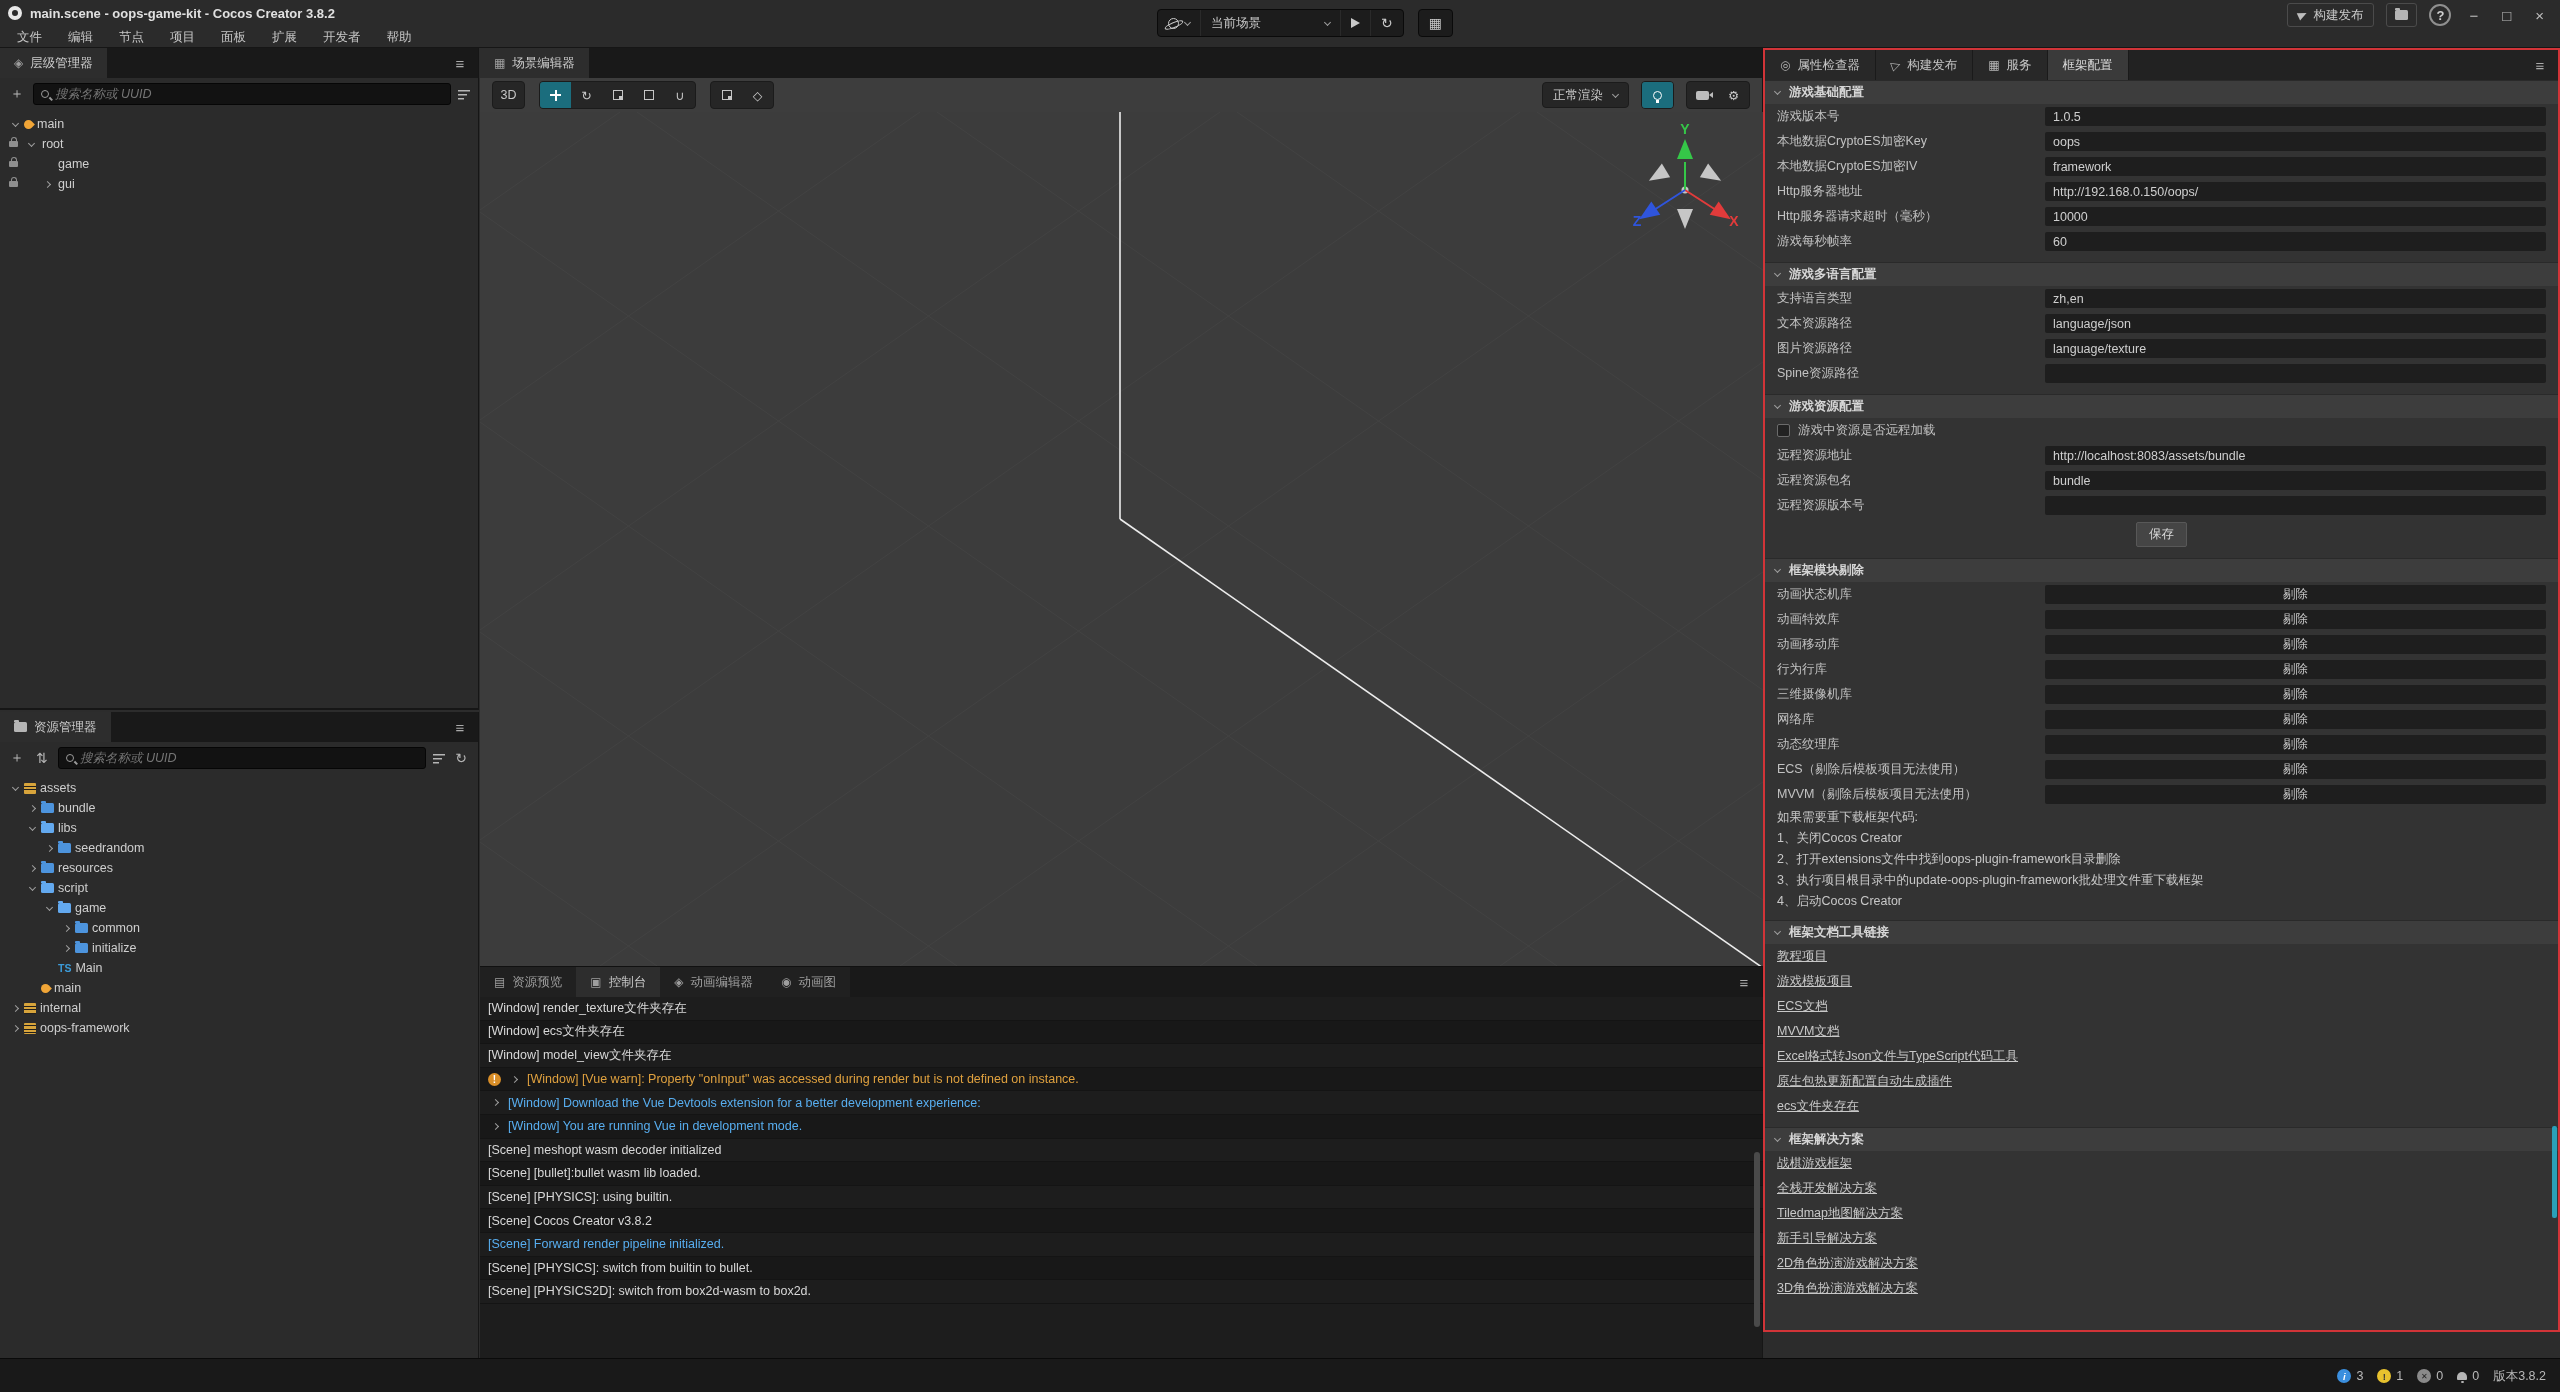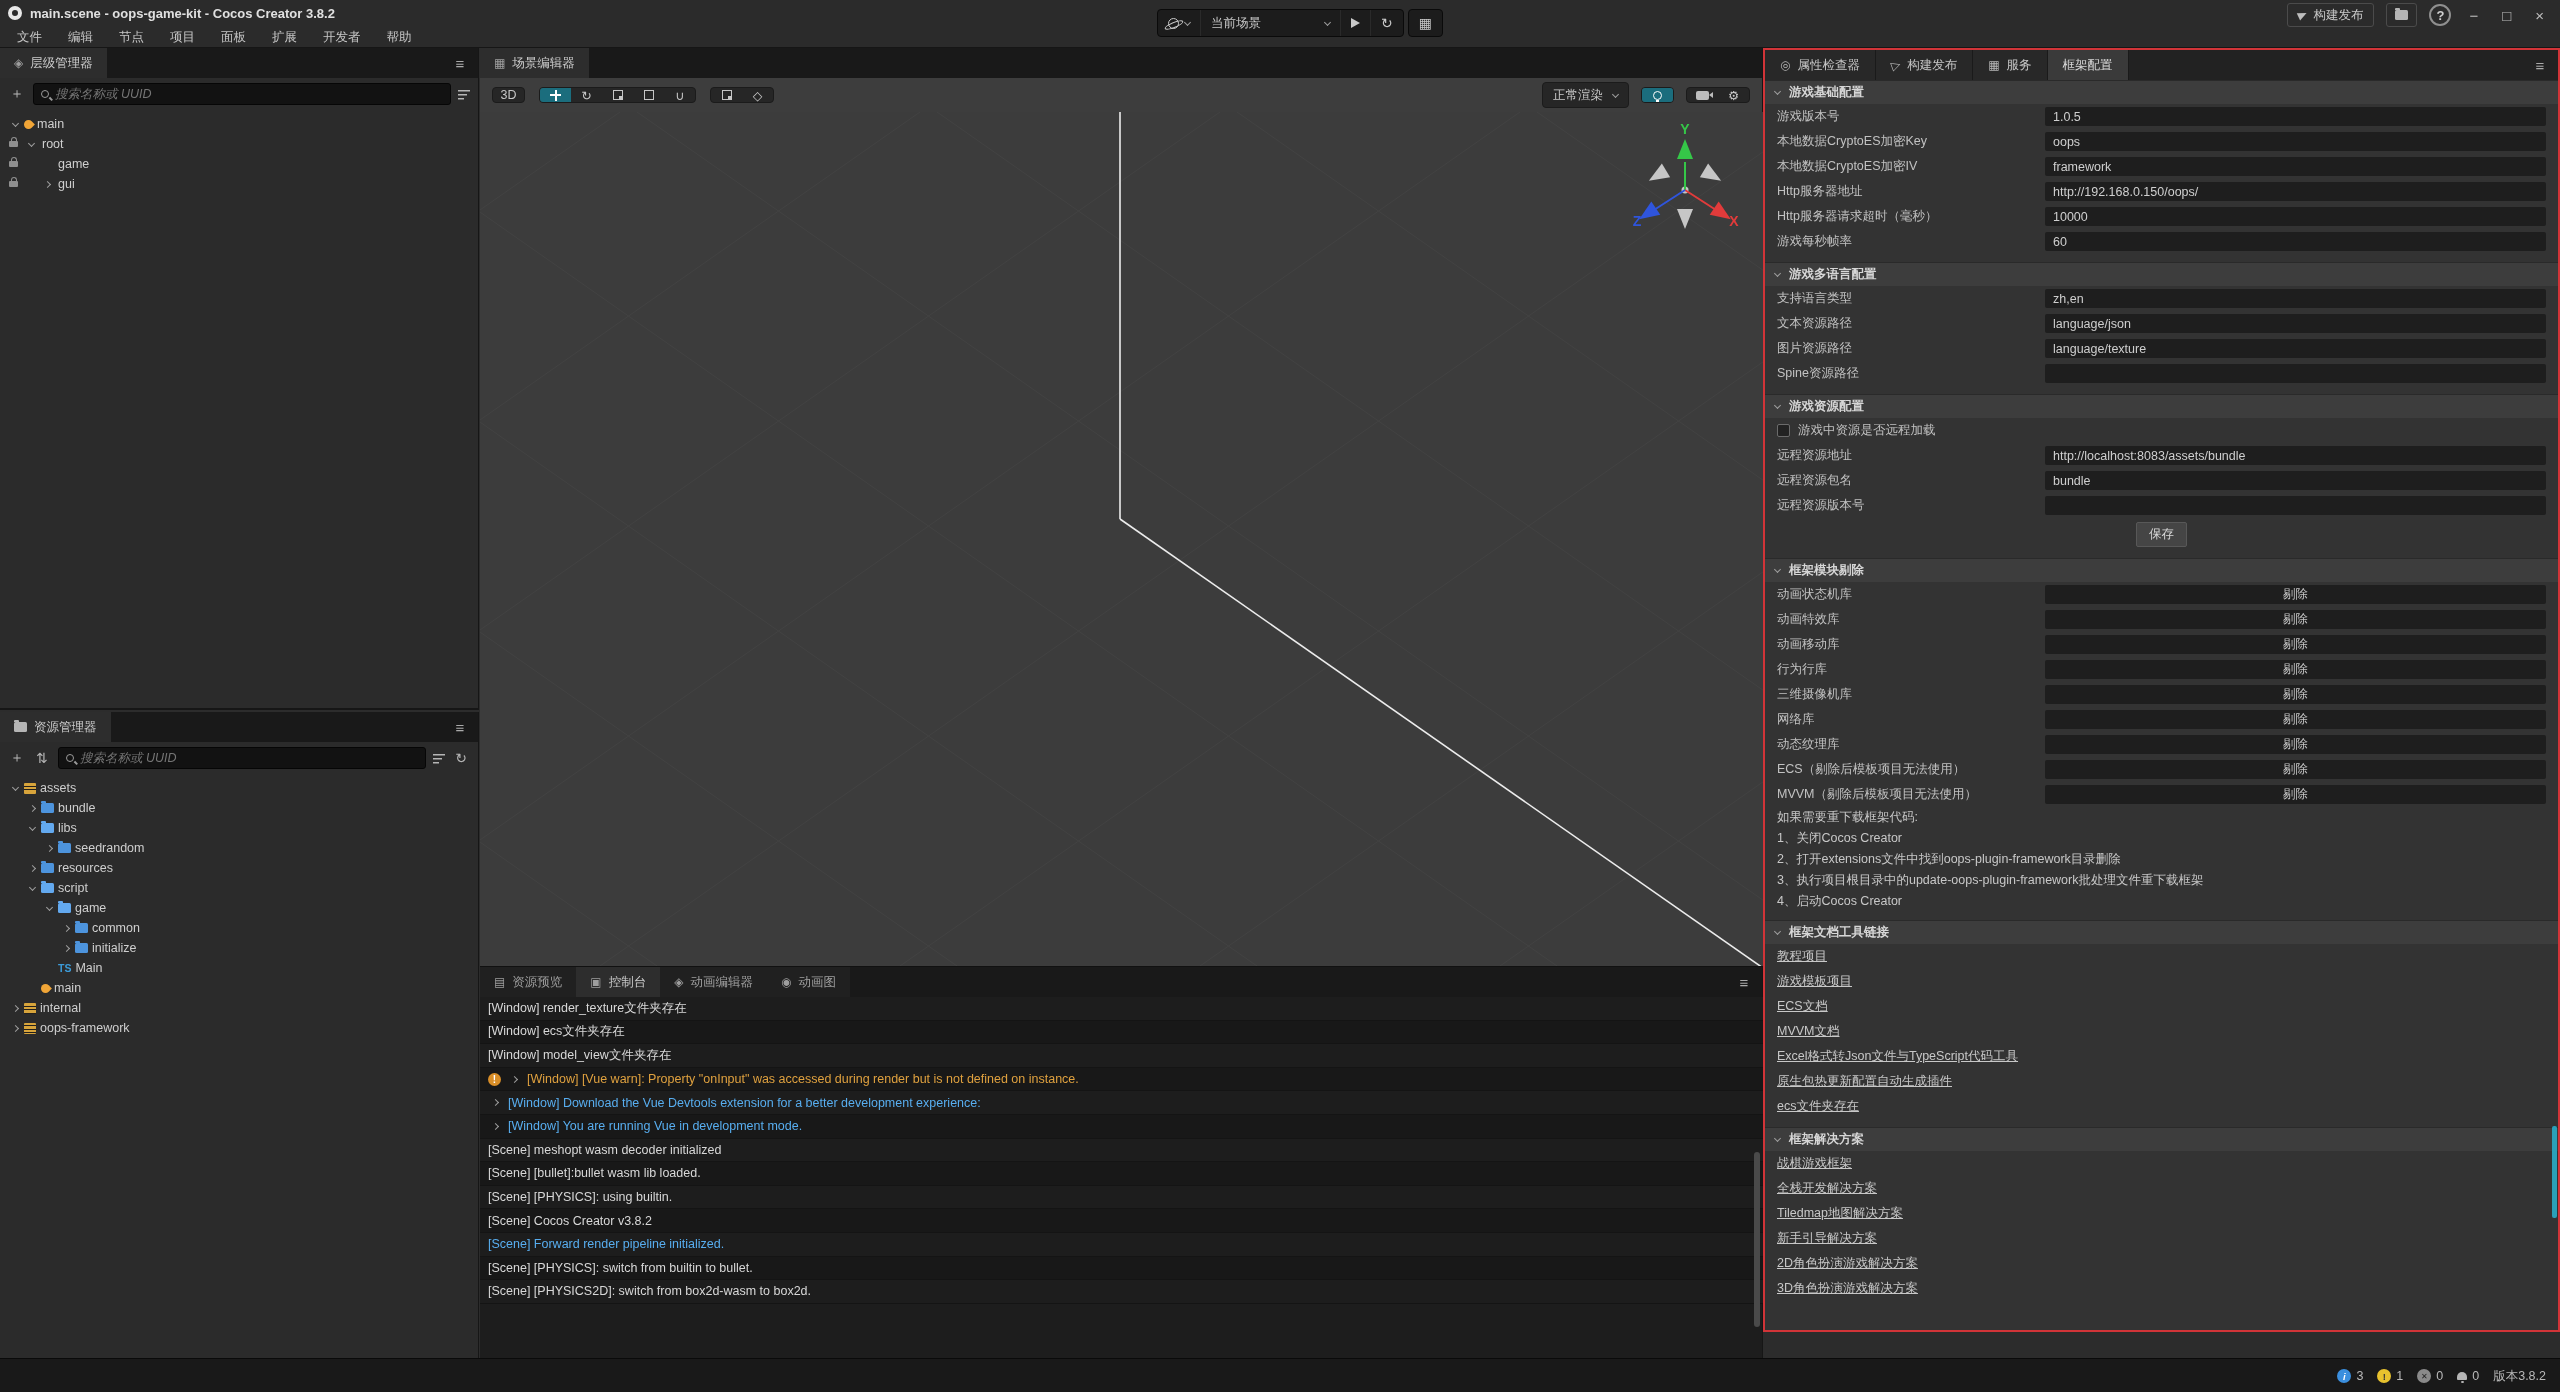--- a/index.html
+++ b/index.html
@@ -8,21 +8,21 @@
   #app { position:relative; width:2560px; height:1392px; }
 
   
   #topbar { position:absolute; left:0; top:0; width:2560px; height:48px; background:#2b2b2b; border-bottom:1px solid #161616; }
   #titlerow { position:absolute; left:0; top:0; width:100%; height:26px; display:flex; align-items:center; padding-left:8px; gap:8px; }
   .ilogo { width:14px; height:14px; border:4px solid #e8e8e8; border-radius:50%; }
   #wintitle { color:#e0e0e0; font-size:13px; font-weight:bold; }
   #menurow { position:absolute; left:0; top:26px; height:22px; display:flex; align-items:center; padding-left:4px; }
   .menuitem { padding:0 13px; color:#c6c6c6; font-size:12.5px; line-height:22px; }
 
-  #top-toolbar { position:absolute; left:1157px; top:9px; height:28px; display:flex; gap:4px; align-items:center; }
+  #top-toolbar { position:absolute; left:1157px; top:9px; height:28px; display:flex; gap:14px; align-items:center; }
   .tb-group { display:flex; align-items:center; height:28px; background:#1c1c1c; border:1px solid #0a0a0a; border-radius:4px; overflow:hidden; }
   .tb-seg { height:28px; display:flex; align-items:center; justify-content:center; gap:6px; padding:0 10px; border-right:1px solid #2a2a2a; color:#c9c9c9; font-size:12.5px; }
   .tb-seg:last-child { border-right:none; }
   .iplanet { width:11px; height:11px; border:1.5px solid #c9c9c9; border-radius:50%; position:relative; }
   .iplanet::after { content:""; position:absolute; left:-5px; top:3px; width:18px; height:4px; border:1px solid #c9c9c9; border-radius:50%; transform:rotate(-22deg); }
   .iplay { width:0; height:0; border-left:9px solid #c9c9c9; border-top:5.5px solid transparent; border-bottom:5.5px solid transparent; }
   .glyph { color:#c9c9c9; font-size:14px; line-height:1; }
 
   #top-right { position:absolute; right:10px; top:2px; height:26px; display:flex; align-items:center; gap:12px; }
   .buildbtn { display:flex; align-items:center; gap:6px; border:1px solid #4b4b4b; border-radius:3px; height:24px; padding:0 10px; color:#c9c9c9; font-size:12.5px; }
@@ -66,21 +66,21 @@
   .ilock::before { content:""; position:absolute; left:1.5px; top:-4px; width:4px; height:4px; border:1.5px solid #8f8f8f; border-bottom:none; border-radius:3px 3px 0 0; }
   .nicon { margin-left:2px; flex:none; }
   .iflame { width:9px; height:9px; background:#f0a537; border-radius:50% 0 50% 50%; transform:rotate(45deg); }
   .idb { width:12px; height:11px; border-radius:1px; background:repeating-linear-gradient(#d7a43b 0 2.5px,#23201c 2.5px 3.5px); }
   .its { color:#3c9bd8; font-weight:bold; font-size:10.5px; }
 
   
   #scenepanel { left:480px; top:48px; width:1283px; height:918px; background:#3d3d3d; border-right:1px solid #161616; }
   .scene-toolbar { height:34px; display:flex; align-items:center; padding:0 12px; gap:14px; background:#3d3d3d; }
   .stgroup { display:flex; background:#262626; border-radius:4px; overflow:hidden; border:1px solid #1b1b1b; }
-  .stbtn { width:31px; height:14px; display:flex; align-items:center; justify-content:center; color:#c6c6c6; font-size:12.5px; }
+  .stbtn { width:31px; height:26px; display:flex; align-items:center; justify-content:center; color:#c6c6c6; font-size:12.5px; }
   .stbtn.active { background:#1b6d7d; color:#ffffff; }
   .i-move { width:11px; height:11px;
     background:linear-gradient(#fff,#fff) center/11px 2px no-repeat, linear-gradient(#fff,#fff) center/2px 11px no-repeat; }
   .i-scale { width:10px; height:10px; border:1.5px solid #c6c6c6; position:relative; }
   .i-scale::after { content:""; position:absolute; right:-1px; bottom:-1px; width:4px; height:4px; background:#c6c6c6; }
   .i-rect { width:10px; height:10px; border:1.5px solid #c6c6c6; }
   .sright { margin-left:auto; display:flex; align-items:center; gap:12px; }
   .rselect { height:26px; background:#262626; border:1px solid #1b1b1b; border-radius:4px; display:flex; align-items:center; gap:10px; padding:0 10px; color:#c9c9c9; font-size:12.5px; }
   .i-bulb { width:9px; height:9px; border:1.5px solid #ffffff; border-radius:50%; position:relative; }
   .i-bulb::after { content:""; position:absolute; left:1.5px; bottom:-4px; width:3px; height:2.5px; background:#ffffff; }

